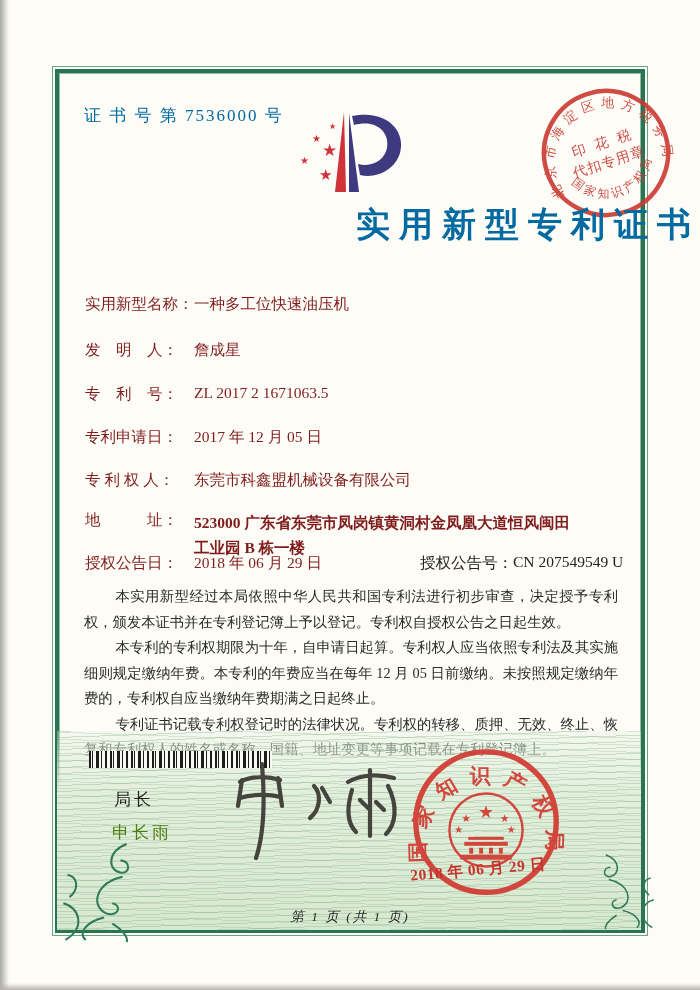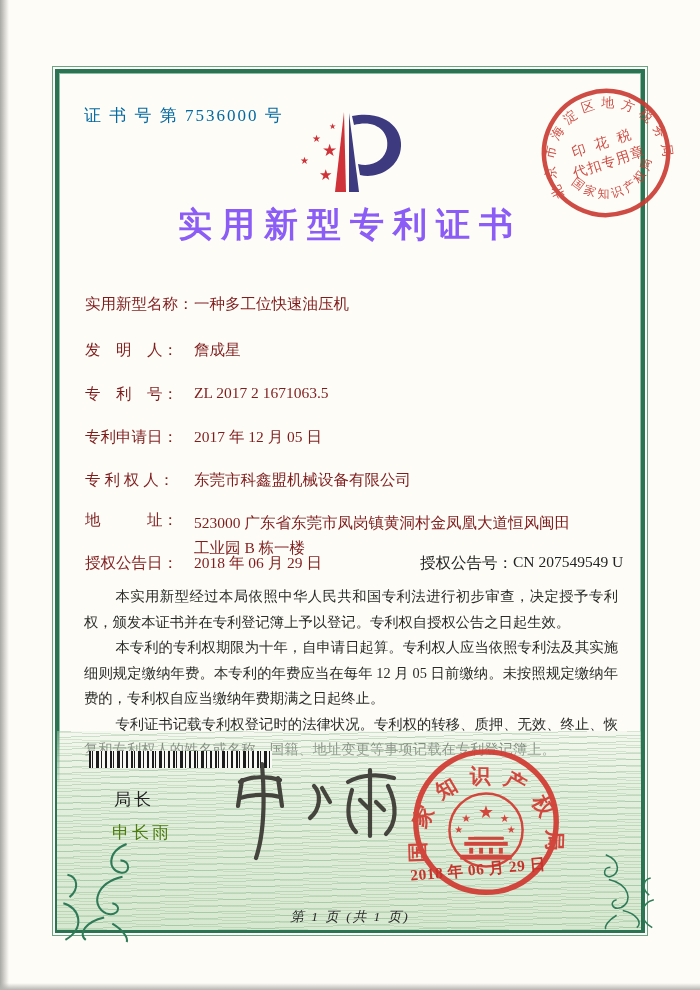--- a/index.html
+++ b/index.html
@@ -9,26 +9,26 @@
   .edge-left{position:absolute;left:0;top:0;bottom:0;width:9px;
              background:linear-gradient(90deg,#a8a8a4,#d8d7d2 55%,rgba(253,252,247,0));}
   .edge-bottom{position:absolute;left:0;right:0;bottom:0;height:7px;
              background:linear-gradient(0deg,#b5b4b0,rgba(253,252,247,0));}
   .frame-outer{position:absolute;left:52px;top:66px;width:594px;height:868px;
                border:1px solid #6aa485;}
   .frame-inner{position:absolute;inset:2px;border:4px solid #2a7454;
                box-shadow:inset 0 0 0 1px #8fbda4;}
   .cert-number{position:absolute;left:84px;top:104px;font-size:17px;color:#0369a1;letter-spacing:2px;}
   .logo{position:absolute;left:272px;top:104px;width:158px;height:106px;}
-  .title{position:absolute;left:0;right:0;top:202px;text-align:center;
-         font-size:34px;font-weight:bold;color:#8b5cf6;letter-spacing:9px;}
+  .title{position:absolute;left:0;right:0;top:202px;text-align:right;
+         font-size:34px;font-weight:bold;color:#0369a1;letter-spacing:9px;}
   .row{position:absolute;left:85px;display:flex;font-size:15.5px;color:#7f1d1d;}
   .row .lbl{flex:none;width:109px;}
   .row .val{white-space:nowrap;}
-  .addr-val{line-height:25px;white-space:normal;width:440px;}
+  .addr-val{line-height:25px;white-space:normal;width:440px;font-weight:bold;}
   .row2{position:absolute;display:flex;font-size:15.5px;color:#232323;}
   .body-text{position:absolute;left:84px;top:584px;width:534px;font-size:14.3px;
              line-height:25.5px;color:#2a2a28;text-align:justify;}
   .body-text p{margin:0;text-indent:2.2em;}
   .green-band{position:absolute;left:57px;top:731px;width:584px;height:199px;
       background:
         repeating-linear-gradient(178deg, rgba(110,165,115,.30) 0 1px, rgba(0,0,0,0) 1px 6px),
         repeating-linear-gradient(182deg, rgba(110,165,115,.22) 0 1px, rgba(0,0,0,0) 1px 7px),
         linear-gradient(180deg, rgba(227,239,221,.35), #e3efdd 30%, #d7e8d0);}
   .barcode{position:absolute;left:89px;top:751px;width:183px;height:17px;

